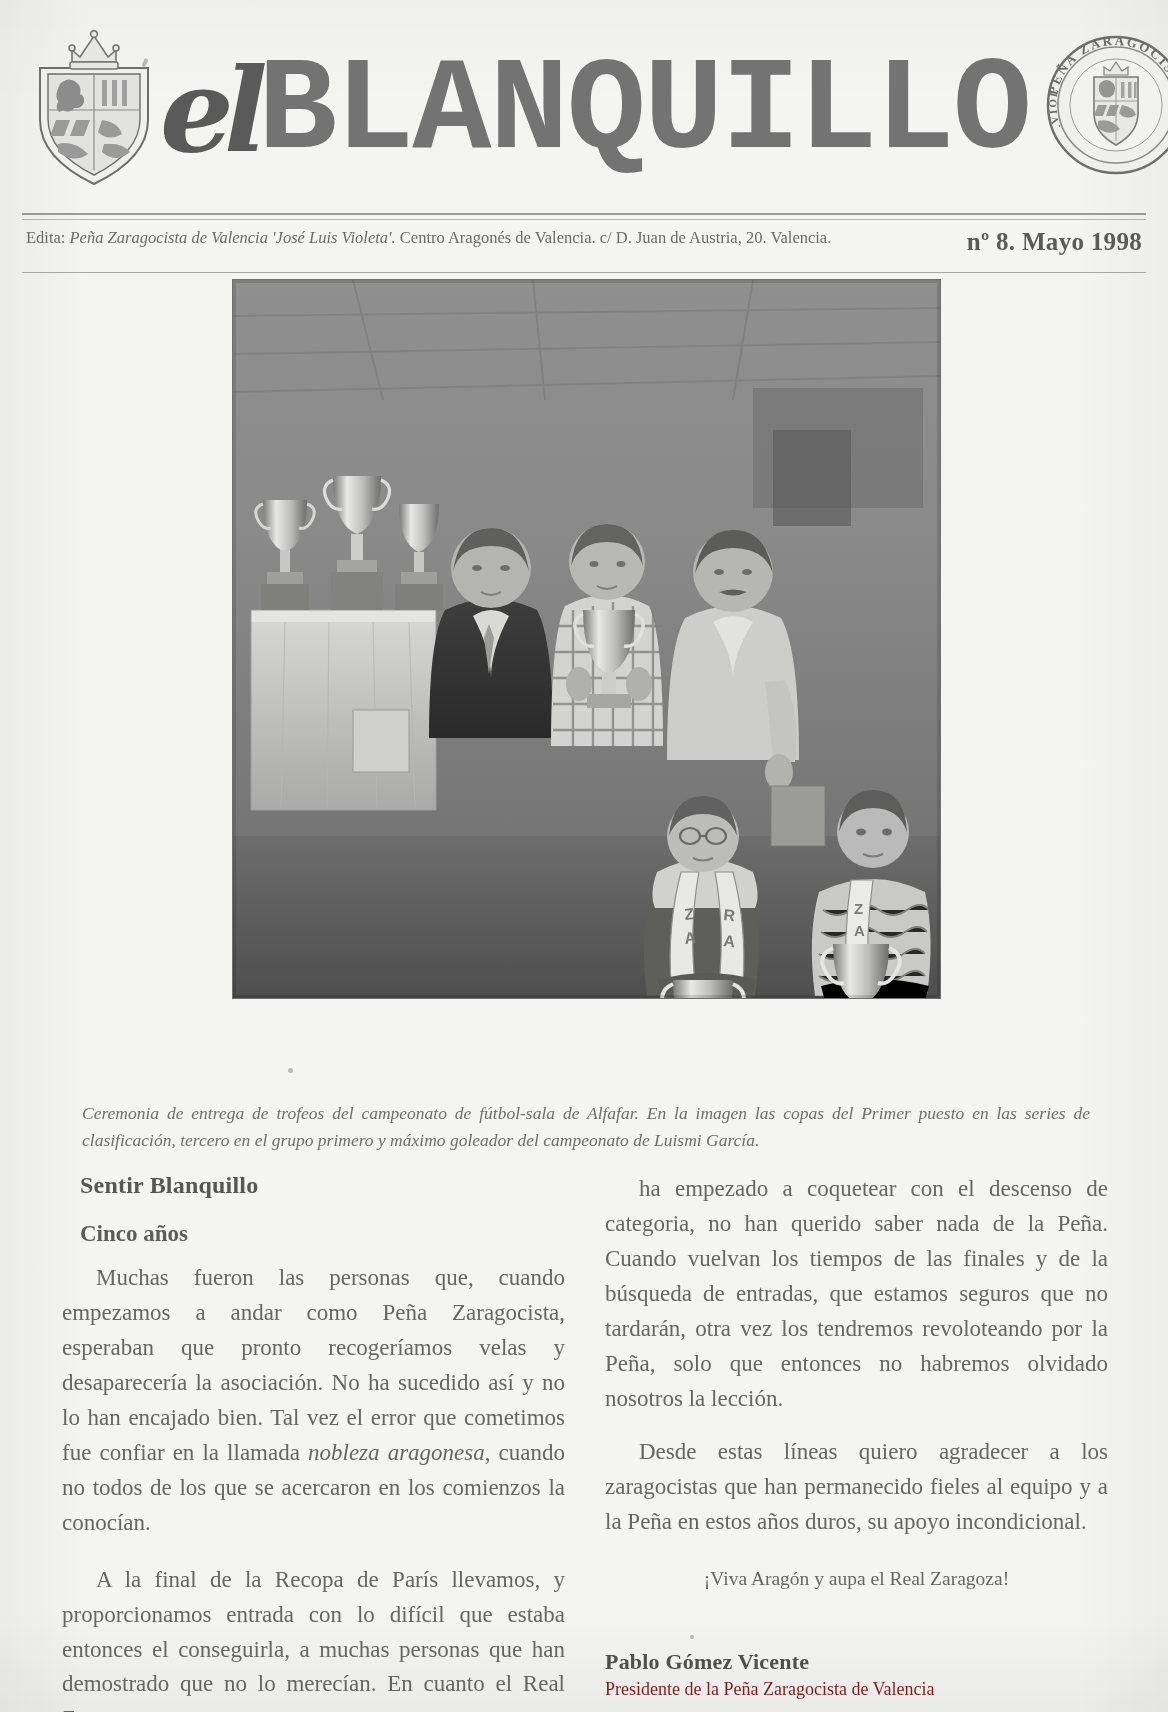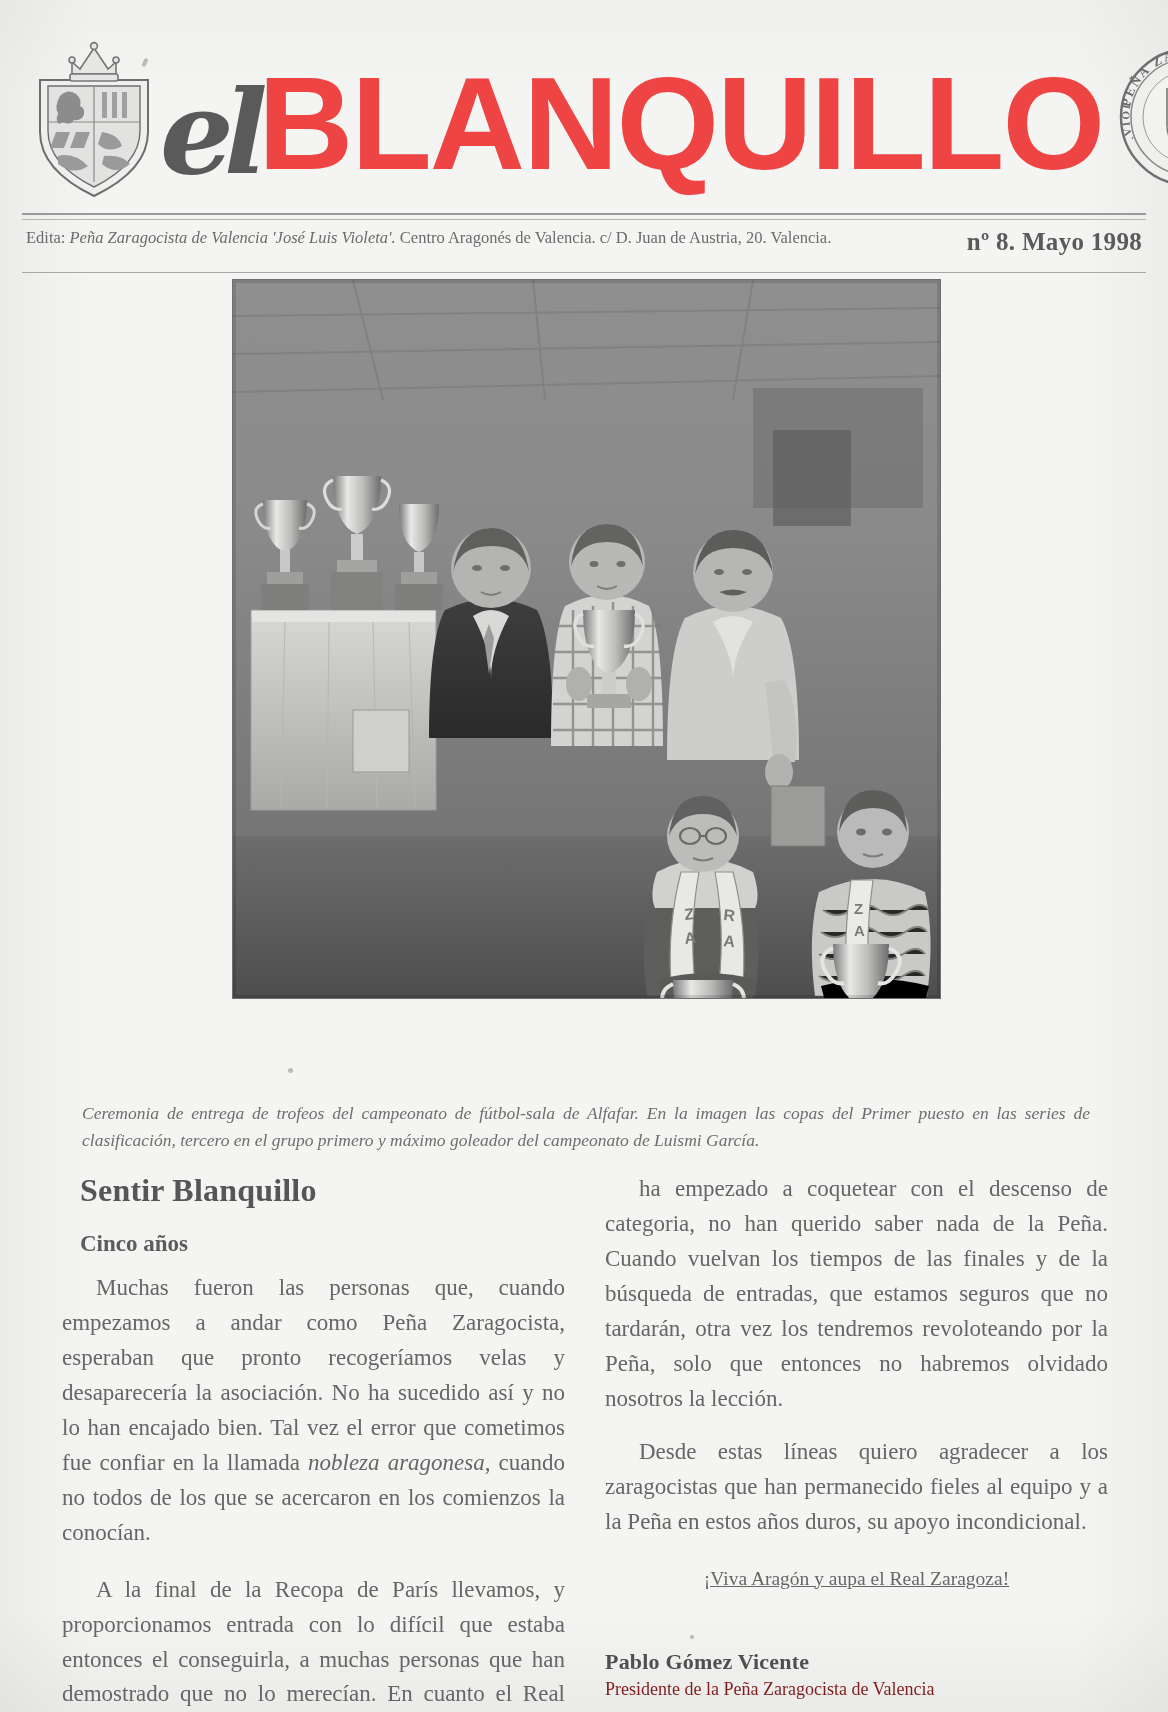--- a/index.html
+++ b/index.html
@@ -23,21 +23,21 @@
     background: #f4f4f2;
     background-image:
       linear-gradient(90deg, rgba(0,0,0,0.035) 0%, rgba(0,0,0,0) 8%, rgba(0,0,0,0) 92%, rgba(0,0,0,0.03) 100%),
       linear-gradient(180deg, rgba(0,0,0,0.02) 0%, rgba(0,0,0,0) 6%, rgba(0,0,0,0) 94%, rgba(0,0,0,0.04) 100%);
   }
 
   
   .masthead {
     position: relative;
     height: 206px;
-    padding: 12px 28px;
+    padding: 0 28px;
     display: flex;
     align-items: center;
     justify-content: space-between;
   }
 
   .crest-left { width: 132px; height: 166px; margin-top: 8px; flex: none; }
   .crest-right { width: 172px; height: 168px; margin-top: 4px; flex: none; }
 
   .title-wrap {
     flex: 1;
@@ -51,25 +51,25 @@
     font-family: "DejaVu Serif", serif;
     font-style: italic;
     font-weight: 700;
     font-size: 116px;
     line-height: 0.8;
     color: #5a5a5a;
     letter-spacing: -10px;
     transform: translateY(4px);
   }
   .title-main {
-    font-family: Liberation Sans, sans-serif;
+    font-family: Liberation Mono, monospace;
     font-weight: 700;
     font-size: 132px;
     line-height: 0.88;
-    color: #ef4444;
+    color: #737373;
     letter-spacing: -2px;
     text-align: center;
   }
 
   
   .rule-top {
     position: absolute;
     left: 22px; right: 22px; top: 213px;
     border-top: 2px solid #9a9a9a;
   }
@@ -133,21 +133,21 @@
     width: 1046px; height: 520px;
     display: flex;
     gap: 40px;
   }
   .col { width: 503px; }
 
   h1.head {
     margin: 0 0 6px 0;
     font-family: "Liberation Serif", serif;
     font-weight: 700;
-    font-size: 32px;
+    font-size: 24px;
     color: #565656;
     padding-left: 18px;
     letter-spacing: 0.2px;
   }
   h2.subhead {
     margin: 22px 0 14px 0;
     font-family: "Liberation Serif", serif;
     font-weight: 700;
     font-size: 23px;
     color: #5c5c5c;
@@ -165,21 +165,20 @@
   }
   p.body.tight { margin-bottom: 22px; }
   p.body i { font-style: italic; }
 
   p.cheer {
     margin: 24px 0 0 0;
     font-size: 19.5px;
     line-height: 1.5;
     color: #666666;
     text-align: center;
-    text-decoration: underline;
   }
 
   .signature {
     margin-top: 56px;
     text-align: left;
   }
   .sig-name {
     font-family: "Liberation Serif", serif;
     font-weight: 700;
     font-size: 22px;

